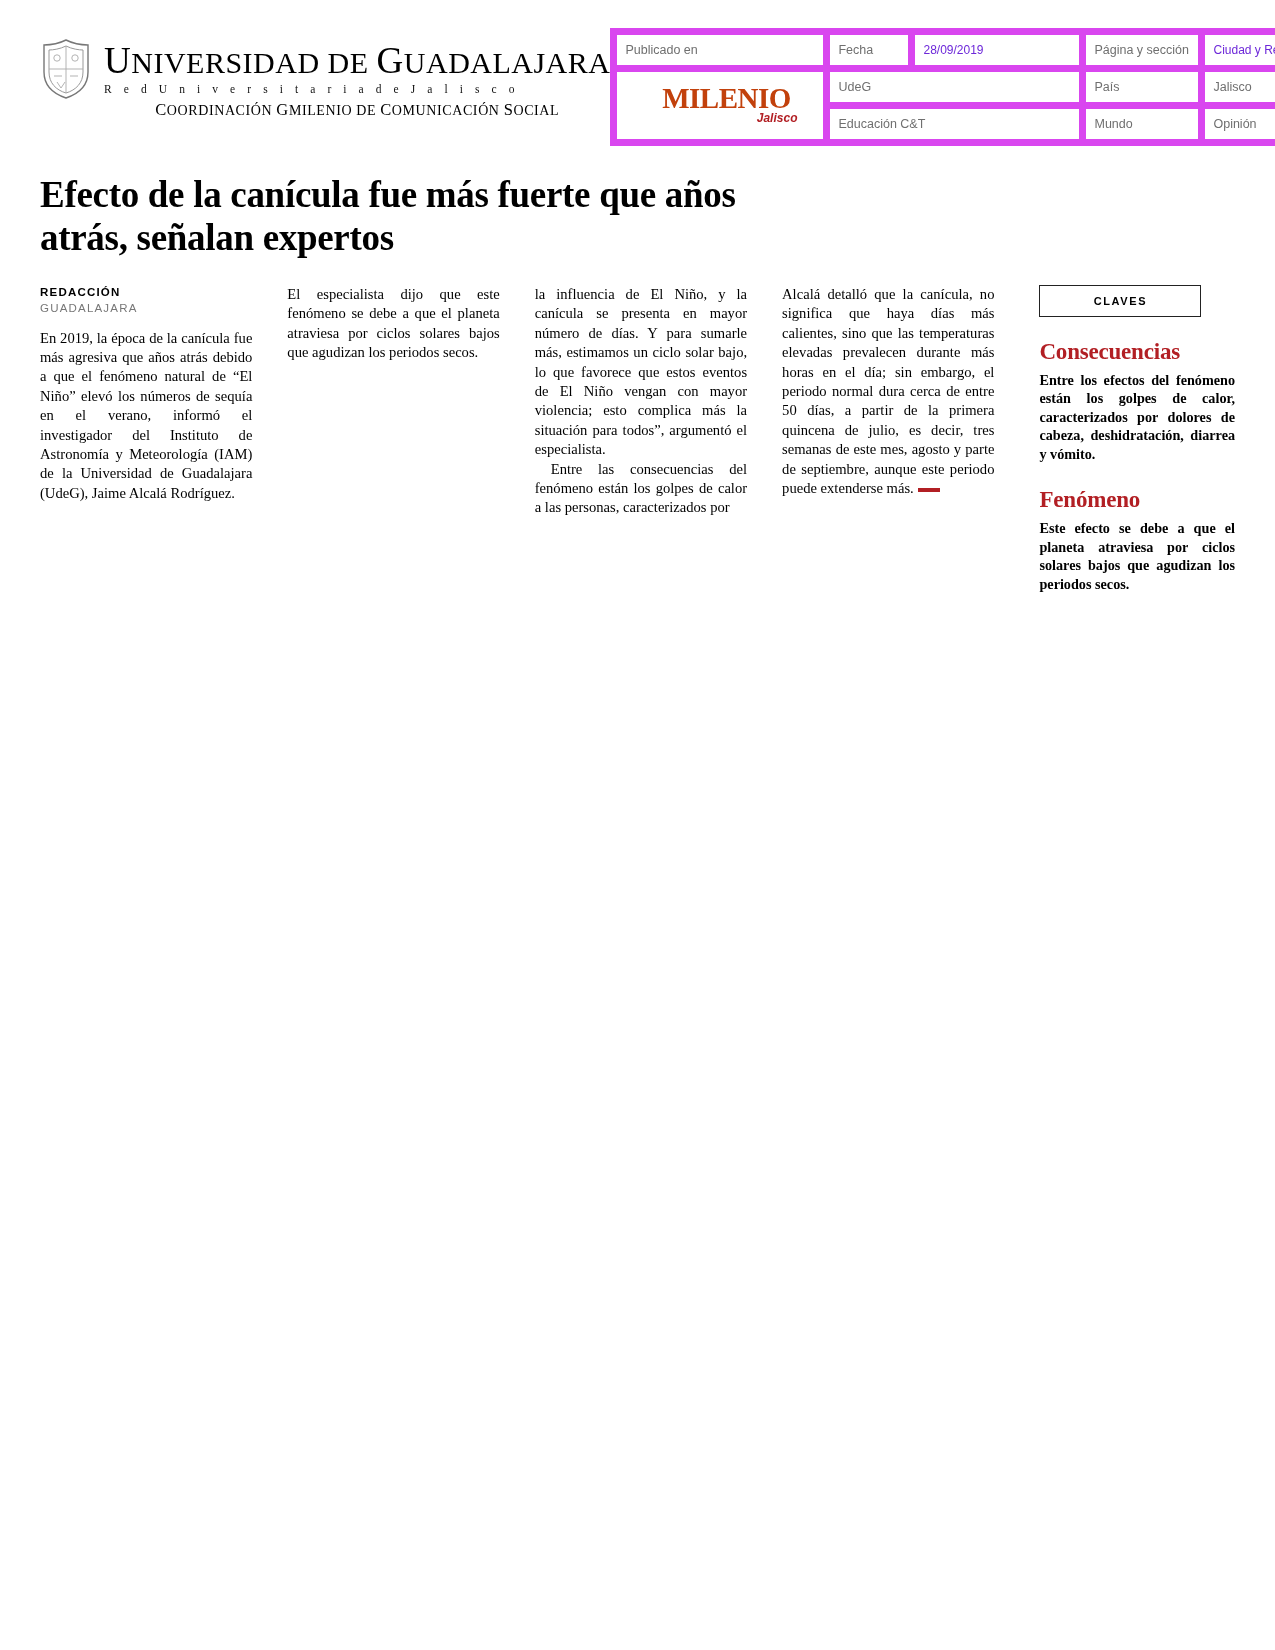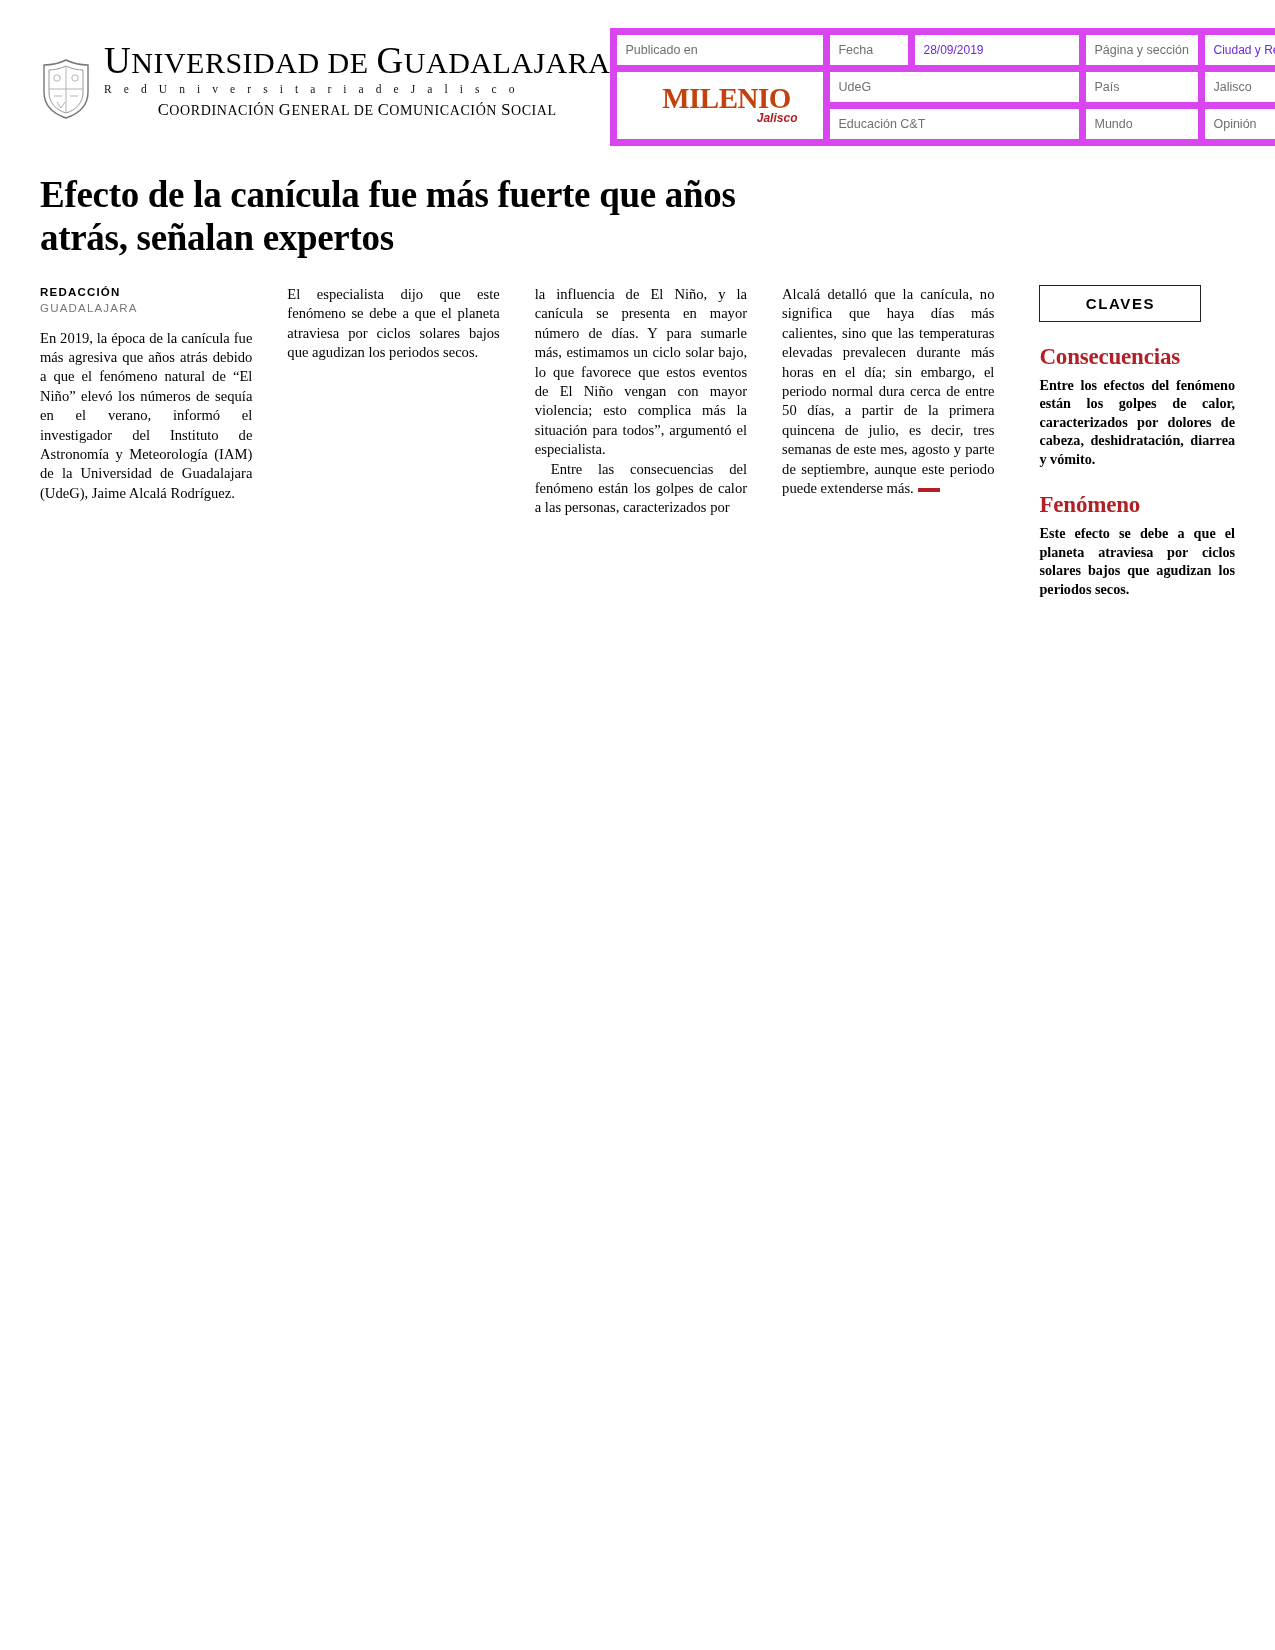--- a/index.html
+++ b/index.html
@@ -24,21 +24,21 @@
 
   
   .header {
     display: flex;
     align-items: flex-start;
     justify-content: space-between;
     height: 120px;
   }
   .brand {
     display: flex;
-    align-items: flex-end;
+    align-items: flex-start;
     padding-top: 10px;
   }
   .shield {
     width: 52px;
     height: 62px;
     margin-right: 12px;
     flex: none;
   }
   .brand-text {
     padding-top: 4px;
@@ -170,21 +170,21 @@
   .claves {
     width: 210px;
     margin-left: 10px;
   }
   .claves-box {
     border: 1.5px solid #222;
     padding: 9px 0;
     text-align: center;
     font-family: "Liberation Sans", sans-serif;
     font-weight: bold;
-    font-size: 15px;
+    font-size: 11px;
     letter-spacing: 1.6px;
     margin-bottom: 22px;
     width: 160px;
   }
   .claves h3 {
     margin: 0 0 6px 0;
     color: #b21f24;
     font-family: "Liberation Serif", serif;
     font-size: 23px;
     font-weight: bold;
@@ -215,21 +215,21 @@
         <circle cx="35" cy="20" r="3.2" fill="none" stroke="#aaa" stroke-width="0.9"></circle>
         <path d="M14 38 h8 M30 38 h8" stroke="#aaa" stroke-width="0.9"></path>
         <path d="M17 44 l4 6 l4 -6" fill="none" stroke="#aaa" stroke-width="0.9"></path>
       </svg>
       <div class="brand-text">
         <div class="brand-title">
           <span class="cap">U</span><span>NIVERSIDAD DE </span><span class="cap">G</span><span>UADALAJARA</span>
         </div>
         <div class="brand-sub">R e d   U n i v e r s i t a r i a   d e   J a l i s c o</div>
         <div class="brand-sub2">
-          <span class="c">C</span><span>OORDINACIÓN </span><span class="c">G</span><span>ENERAL DE </span><span class="c">C</span><span>OMUNICACIÓN </span><span class="c">S</span><span>OCIAL</span>
+          <span class="c">C</span><span>OORDINACIÓN </span><span class="c">G</span><span>MILENIO DE </span><span class="c">C</span><span>OMUNICACIÓN </span><span class="c">S</span><span>OCIAL</span>
         </div>
       </div>
     </div>
 
     <table class="meta">
       <tbody>
           <tr>
         <td style="width:190px">Publicado en</td>
         <td style="width:62px">Fecha</td>
         <td class="val" style="width:148px">28/09/2019</td>

